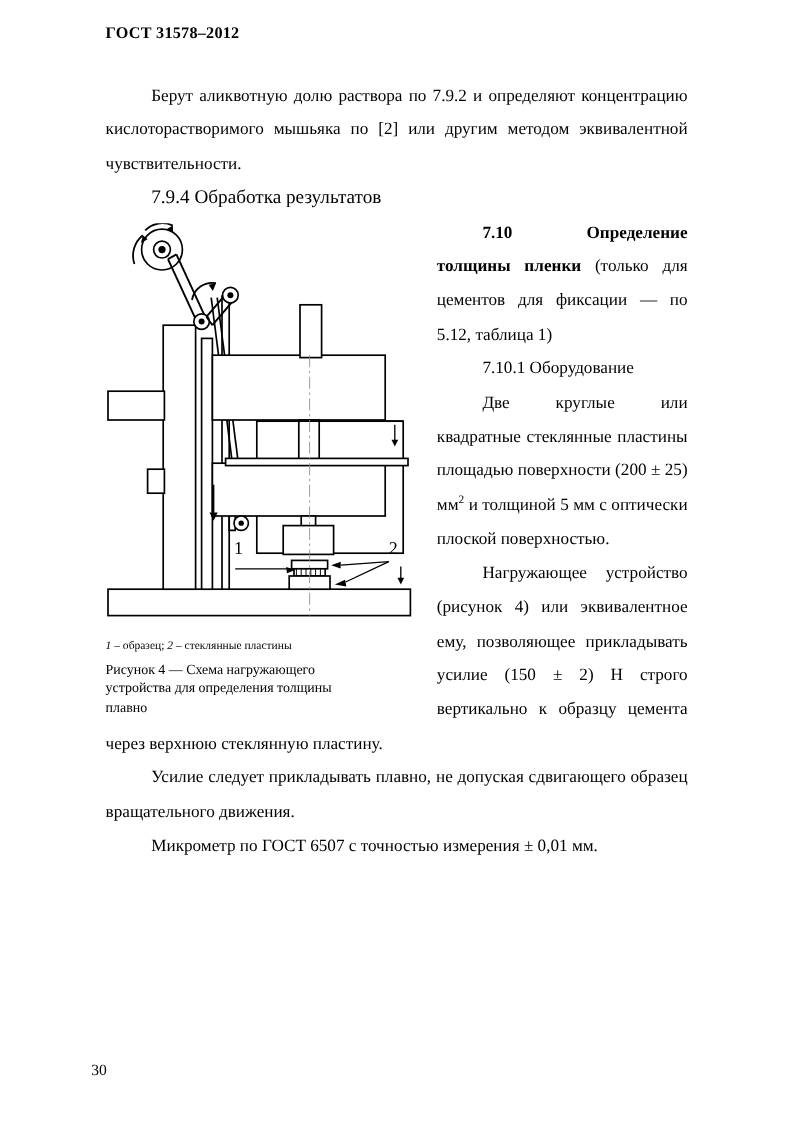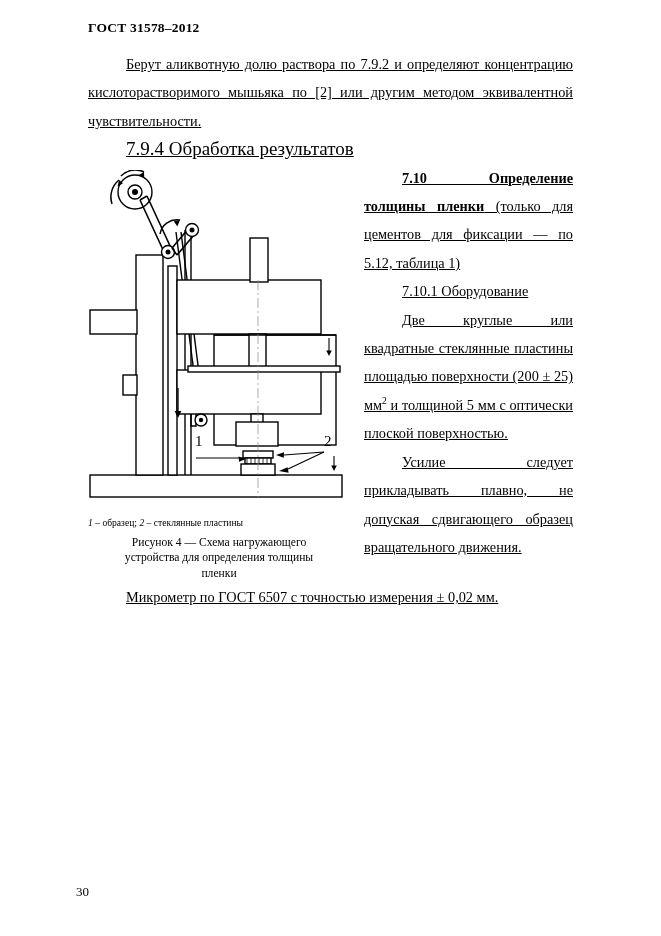--- a/index.html
+++ b/index.html
@@ -23,34 +23,33 @@
     position: absolute;
     left: 88px;
     top: 20px;
     font-size: 13.5px;
     font-weight: bold;
     letter-spacing: 0.2px;
   }
   .content {
     position: absolute;
     left: 88px;
-    top: 50px;
+    top: 66px;
     width: 485px;
-    text-decoration: underline;
   }
   p.para {
     margin: 0 0 0 0;
     font-size: 14.3px;
     line-height: 28.4px;
     text-align: justify;
     text-indent: 38px;
     text-justify: inter-word;
   }
   .clause {
-    font-size: 19px;
+    font-size: 16px;
     line-height: 28.4px;
     text-indent: 38px;
     margin: 0;
   }
   
   .figure-wrap {
     float: left;
     width: 262px;
     margin: 6px 14px 2px 0;
   }
@@ -63,21 +62,20 @@
     font-size: 9.6px;
     text-align: left;
     font-style: normal;
     line-height: 14px;
     margin-top: 6px;
     text-indent: 0;
   }
   .fig-note i { font-style: italic; }
   .fig-caption {
     font-size: 11.6px;
-    text-align: center;
     line-height: 15.5px;
     margin-top: 5px;
     text-indent: 0;
   }
   .rightcol {
     font-size: 14.3px;
     line-height: 28.4px;
     text-align: justify;
     text-indent: 38px;
     margin: 0;
@@ -225,35 +223,36 @@
         </svg>
       </div>
 
       <div class="fig-note">
         <i>1</i><span> – образец; </span><i>2</i><span> – стеклянные пластины</span>
       </div>
 
       <div class="fig-caption">
         <div>Рисунок 4 — Схема нагружающего</div>
         <div>устройства для определения толщины</div>
-        <div>пленки</div>
+        <div>плавно</div>
       </div>
     </div>
 
     <p class="rightcol"><b>7.10  Определение толщины пленки</b><span> (только для цементов для фиксации — по 5.12, таблица 1)</span></p>
 
     <p class="rightcol">7.10.1 Оборудование</p>
 
     <p class="rightcol"><span>Две круглые или квадратные стеклянные пластины площадью поверхности (200 ± 25) мм</span><sup>2</sup><span> и толщиной 5 мм с оптически плоской поверхностью.</span></p>
 
+    <p class="rightcol">Нагружающее устройство (рисунок 4) или эквивалентное ему, позволяющее прикладывать усилие (150 ± 2) Н строго вертикально к образцу цемента через верхнюю стеклянную пластину.</p>
 
     <p class="rightcol">Усилие следует прикладывать плавно, не допуская сдвигающего образец вращательного движения.</p>
 
     <div class="below-figure"></div>
 
-    <p class="para">Микрометр по ГОСТ 6507 с точностью измерения ± 0,02 мм.</p>
+    <p class="para">Микрометр по ГОСТ 6507 с точностью измерения ± 0,01 мм.</p>
 
 
   </div>
 
   <div class="pagenum">30</div>
 
 </div>
 
 </body></html>

